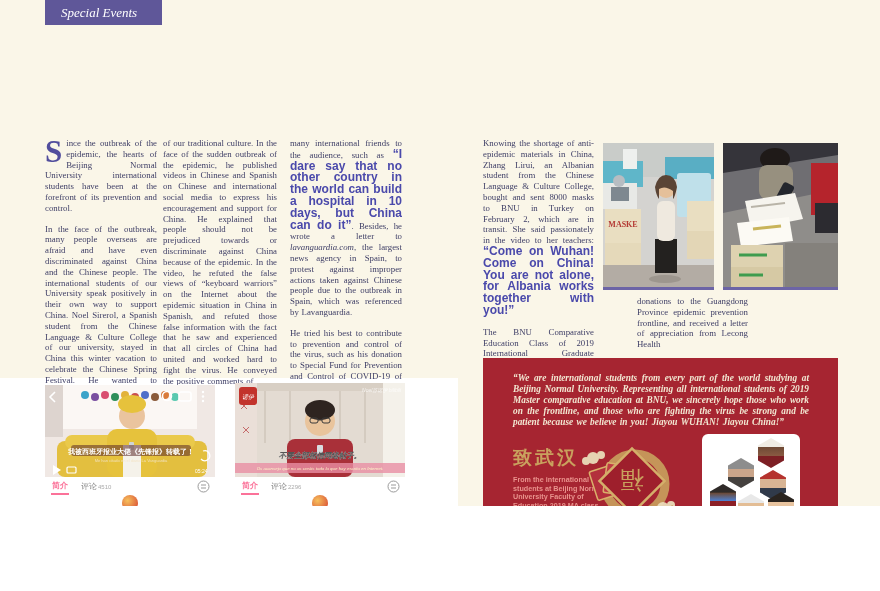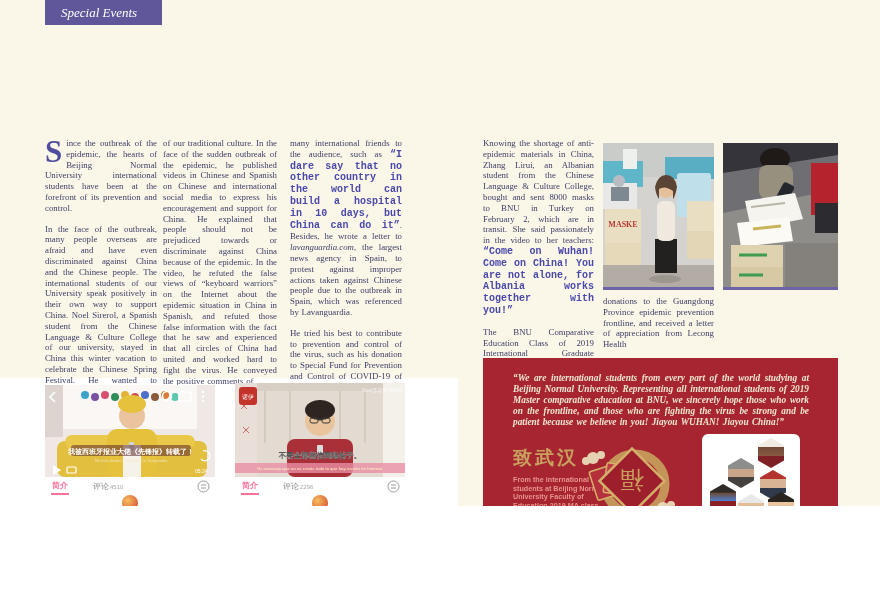--- a/index.html
+++ b/index.html
@@ -11,21 +11,21 @@
   .tagbox{left:45px;top:0;width:117px;height:25px;background:#5f5799;color:#fff;
           font:italic 13px/25px "Liberation Serif",serif;padding-left:16px;box-sizing:border-box;}
   .title{left:45px;top:58px;margin:0;font:700 24px/28px "Liberation Sans",sans-serif;
          color:#514d9d;letter-spacing:.2px;}
 
   
   .bodycol{top:138px;font:8.8px/10.8px "Liberation Serif",serif;color:#3e3e66;
            text-align:justify;word-spacing:.6px;}
   .bodycol p{margin:0 0 10px 0;}
   .dc{float:left;font:700 31px/26px "Liberation Serif",serif;color:#514d9d;margin:1px 4px 0 0;}
-  .bq{font-family:Liberation Mono, monospace;font-weight:700;color:#4a49ab;font-size:10px;}
+  .bq{font-family:Liberation Sans, sans-serif;font-weight:700;color:#4a49ab;font-size:12px;}
   .it{font-style:italic;}
 
   
   .photo{top:143px;height:144px;border-bottom:3px solid #6c64a6;overflow:hidden;background:#ccc;}
   .photo svg{display:block;}
 
   
   .redbox{left:483px;top:358px;width:355px;height:185px;background:#a62531;text-decoration:underline;}
   .rquote{position:absolute;left:30px;top:15px;width:296px;color:#f2e7d2;
           font:italic 700 9.3px/10.9px "Liberation Serif",serif;text-align:justify;word-spacing:1px;}
@@ -33,21 +33,21 @@
          font:700 19px/20px "Liberation Sans",sans-serif;letter-spacing:3px;}
   .rcap{position:absolute;left:30px;top:118px;width:100px;color:#e9938d;
         font:700 7.2px/8.7px "Liberation Sans",sans-serif;}
   .collage{position:absolute;left:219px;top:76px;width:98px;height:103px;background:#fff;border-radius:6px;}
   .hex{position:absolute;clip-path:polygon(50% 0,100% 25%,100% 75%,50% 100%,0 75%,0 25%);}
 
   
   .white-block{left:0;top:378px;width:458px;height:184px;background:#ffffff;}
   .vcard{width:170px;background:#fff;font-family:"Liberation Sans",sans-serif;}
   .vframe{position:relative;width:170px;overflow:hidden;background:#eee;}
-  .vtabs{position:relative;display:flex;align-items:center;height:18px;padding:0 6px;gap:24px;}
+  .vtabs{position:relative;display:flex;align-items:center;height:18px;padding:0 6px;gap:12px;}
   .tab-on{color:#fb7299;font:700 8px "Liberation Sans",sans-serif;border-bottom:2px solid #fb7299;padding:3px 1px 2px;}
   .tab-off{color:#8a8a8a;font:8px "Liberation Sans",sans-serif;}
   .tab-count{font-size:6px;color:#aaa;margin-left:1px;}
   .vtabs .right-ic{position:absolute;right:5px;top:3px;}
   .vuser{display:flex;align-items:center;height:22px;padding:0 6px;flex-direction:column;}
   .avatar{width:16px;height:16px;border-radius:50%;
           background:radial-gradient(circle at 35% 35%,#f6c05c,#d43c2e);flex:0 0 auto;}
   .uname{margin-left:4px;}
   .uname .n{font:700 7.5px/8px "Liberation Sans",sans-serif;color:#c5854f;}
   .uname .f{font:5.5px/7px "Liberation Sans",sans-serif;color:#aaa;}
@@ -134,21 +134,21 @@
       <line x1="30" y1="86" x2="58" y2="83" stroke="#c9b45a" stroke-width="3"></line>
       <line x1="28" y1="64" x2="62" y2="60" stroke="#b9b4a8" stroke-width="2"></line>
       <rect x="8" y="102" width="52" height="22" fill="#ded2b0"></rect>
       <rect x="8" y="124" width="52" height="20" fill="#d6c9a4"></rect>
       <line x1="16" y1="112" x2="44" y2="112" stroke="#3f9c4e" stroke-width="3"></line>
       <line x1="16" y1="132" x2="40" y2="132" stroke="#3f9c4e" stroke-width="3"></line>
       <rect x="62" y="100" width="53" height="44" fill="#84817c"></rect>
     </svg>
   </div>
 
-  <div class="abs bodycol" style="left:603px;top:296px;width:111px;">
+  <div class="abs bodycol" style="left:637px;top:296px;width:111px;">
     <p>donations to the Guangdong Province epidemic prevention frontline, and received a letter of appreciation from Lecong Health</p>
   </div>
 
   <div class="abs redbox">
     <div class="rquote">“We are international students from every part of the world studying at Beijing Normal University. Representing all international students of 2019 Master comparative education at BNU, we sincerely hope those who work on the frontline, and those who are fighting the virus be strong and be patient because we believe in you! Jiayou WUHAN! Jiayou China!”</div>
     <div class="rhead">致武汉</div>
     <div class="rcap">
       <span>From the international students at Beijing Normal University Faculty of Education 2019 MA class comparative education</span><br>
       <span>北京师范大学教育学部比较教育2019研究生班全体留学生</span>
     </div>
@@ -243,21 +243,21 @@
       </div>
       <div class="followbtn">+ 关注</div>
     </div>
     <div class="vdesc">
       <span class="vtag">活动</span><span>国外网友如何看待武汉疫情，我给西班牙最大媒体写信抗议</span>
       <span class="caret">^</span>
     </div>
   </div>
 
   <div class="abs vcard" style="left:235px;top:383px;">
-    <div class="vframe" style="height:94px;">
+    <div class="vframe" style="height:94px;font-style:italic;">
       <svg width="170" height="94" viewBox="0 0 170 94">
         <rect width="170" height="94" fill="#e3dbd2"></rect>
         <rect x="20" y="0" width="130" height="8" fill="#d8cfc4"></rect>
         <g stroke="#cfc6ba" stroke-width="1.5">
           <line x1="30" y1="8" x2="30" y2="60"></line>
             <line x1="55" y1="8" x2="55" y2="60"></line>
           <line x1="105" y1="8" x2="105" y2="60"></line>
             <line x1="130" y1="8" x2="130" y2="60"></line>
         </g>
         <rect x="0" y="0" width="22" height="94" fill="#eadfd8"></rect>

